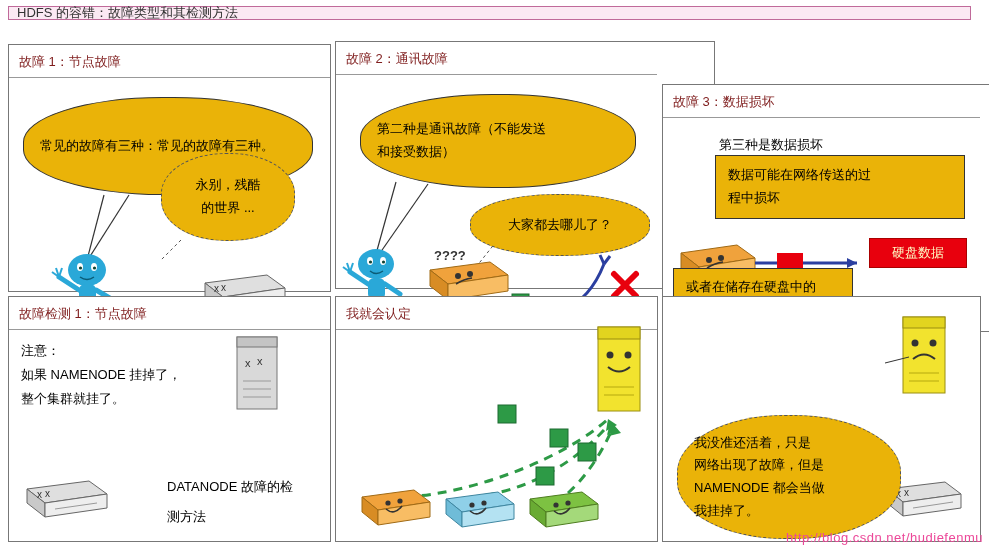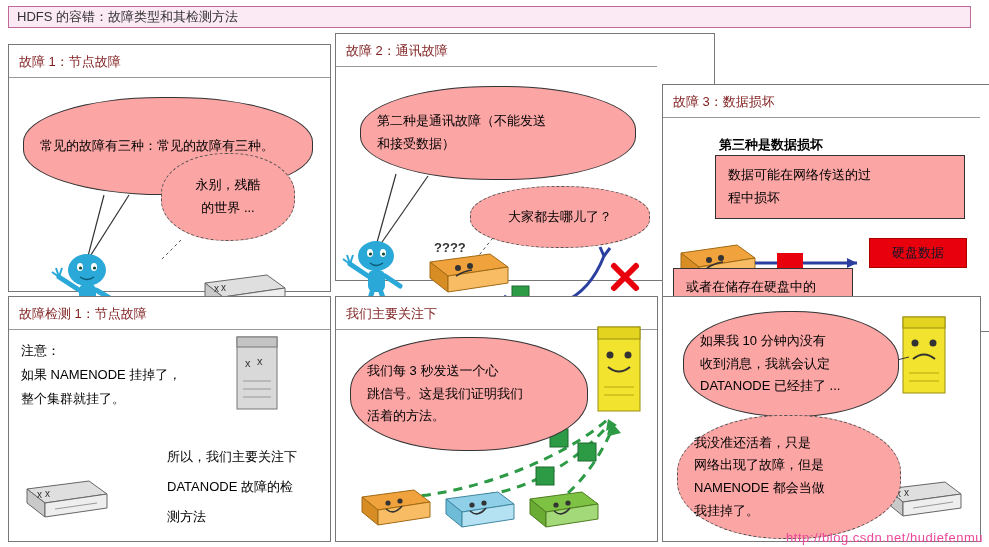--- a/index.html
+++ b/index.html
@@ -6,41 +6,41 @@
   body{
     width:989px;height:547px;
     background:#ffffff;
     font-family:"Liberation Sans","DejaVu Sans",sans-serif;
     font-size:13px;
     color:#000;
     position:relative;
     overflow:hidden;
   }
   .title-bar{
-    position:absolute;left:8px;top:6px;width:963px;height:22px;
+    position:absolute;left:8px;top:6px;width:963px;height:14px;
     background:#fbe9f3;border:1px solid #c06a9a;
     display:flex;align-items:center;
     padding-left:8px;box-sizing:border-box;
     font-size:13px;color:#333;
   }
   .panel{
     position:absolute;border:1px solid #777;background:#fff;
     box-sizing:border-box;
   }
   .panel-title{
     position:absolute;left:10px;top:8px;font-size:13px;color:#7f1d1d;
   }
   .panel-underline{
     position:absolute;height:1px;background:#999;
   }
   
   .bubble{
     position:absolute;
     border:1px solid #333;
-    background:#fca5a5;
+    background:#eab308;
     border-radius:48%/46%;
     box-sizing:border-box;
     display:flex;align-items:center;
     padding:10px 16px;
     line-height:1.75;
     font-size:13px;
   }
   .bubble.dashed{border-style:dashed;border-color:#555;}
   .bubble.rect{
     border-radius:0;border:1px solid #333;align-items:flex-start;
@@ -98,21 +98,21 @@
   <div class="bubble" style="left:14px;top:52px;width:290px;height:98px;">
     <span>常见的故障有三种：常见的故障有三种。</span>
   </div>
 
   <div class="bubble dashed" style="left:152px;top:108px;width:134px;height:88px;white-space:pre-line;justify-content:center;text-align:center;">
     <span>永别，残酷
 的世界 ...</span>
   </div>
 </div>
 
-<div class="panel" style="left:335px;top:33px;width:380px;height:248px;text-decoration:underline;">
+<div class="panel" style="left:335px;top:41px;width:380px;height:248px;text-decoration:underline;">
   <div class="panel-title">故障 2：通讯故障</div>
   <div class="panel-underline" style="left:0;top:32px;width:321px;"></div>
 
   <svg width="321" height="246">
     <path d="M60 140 L40 212" stroke="#333" stroke-width="1.2" fill="none"></path>
     <path d="M92 142 L44 211" stroke="#333" stroke-width="1.2" fill="none"></path>
     <path d="M168 190 L140 225" stroke="#555" stroke-width="1" stroke-dasharray="3,3" fill="none"></path>
 
     <g>
       <ellipse cx="40" cy="222" rx="18" ry="15" fill="#2aa8d8"></ellipse>
@@ -154,21 +154,21 @@
 
   <div class="bubble dashed" style="left:134px;top:152px;width:180px;height:62px;justify-content:center;">
     <span>大家都去哪儿了？</span>
   </div>
 </div>
 
 <div class="panel" style="left:662px;top:44px;width:330px;height:248px;margin-top:40px;">
   <div class="panel-title">故障 3：数据损坏</div>
   <div class="panel-underline" style="left:0;top:32px;width:317px;"></div>
 
-  <div class="txt" style="left:56px;top:48px;font-weight:bold;">第三种是数据损坏</div>
+  <div class="txt" style="left:56px;top:48px;">第三种是数据损坏</div>
 
   <div class="bubble rect" style="left:52px;top:70px;width:250px;height:64px;white-space:pre-line;padding:8px 12px;">
     <span>数据可能在网络传送的过
 程中损坏</span>
   </div>
 
   <svg width="317" height="246">
 
     <g>
       <polygon points="18,168 74,160 92,173 36,182" fill="#f0a23c" stroke="#a06a15"></polygon>
@@ -186,39 +186,38 @@
     <g>
       <polygon points="196,232 252,224 270,237 214,246" fill="#8fd0e8" stroke="#3f86a0"></polygon>
       <polygon points="196,232 214,246 214,262 196,248" fill="#6fbcd8" stroke="#3f86a0"></polygon>
       <polygon points="214,246 270,237 270,253 214,262" fill="#b4e2f2" stroke="#3f86a0"></polygon>
       <circle cx="224" cy="239" r="3" fill="#333"></circle>
       <circle cx="236" cy="237" r="3" fill="#333"></circle>
       <path d="M222 247 q8 -5 16 -6" stroke="#333" stroke-width="1.6" fill="none"></path>
     </g>
   </svg>
 
-  <div style="position:absolute;left:206px;top:153px;width:96px;height:28px;background:#e8000d;border:1px solid #a00;display:flex;align-items:center;justify-content:center;color:#0f172a;font-size:13px;">
+  <div style="position:absolute;left:206px;top:153px;width:96px;height:28px;background:#e8000d;border:1px solid #a00;display:flex;align-items:center;justify-content:center;color:#fef9c3;font-size:13px;">
     <span>硬盘数据</span>
   </div>
 
   <div class="bubble rect" style="left:10px;top:183px;width:180px;height:62px;white-space:pre-line;padding:8px 12px;align-items:flex-end;">
     <span>或者在储存在硬盘中的
 时候损坏</span>
   </div>
 </div>
 
 <div class="panel" style="left:8px;top:296px;width:323px;height:246px;">
   <div class="panel-title">故障检测 1：节点故障</div>
   <div class="panel-underline" style="left:0;top:32px;width:321px;"></div>
 
   <div class="txt" style="left:12px;top:42px;">注意：</div>
   <div class="txt" style="left:12px;top:66px;">如果 NAMENODE 挂掉了，</div>
   <div class="txt" style="left:12px;top:90px;">整个集群就挂了。</div>
 
-  <div class="txt" style="left:158px;top:148px;">所以，我们主要关注下</div>
   <div class="txt" style="left:158px;top:178px;">DATANODE 故障的检</div>
   <div class="txt" style="left:158px;top:208px;">测方法</div>
 
   <svg width="321" height="244">
 
     <g>
       <rect x="228" y="40" width="40" height="72" fill="#d9d9d9" stroke="#777"></rect>
       <rect x="228" y="40" width="40" height="10" fill="#c4c4c4" stroke="#777"></rect>
       <text x="236" y="70" font-size="11" fill="#333" font-family="Liberation Sans">x</text>
       <text x="248" y="68" font-size="11" fill="#333" font-family="Liberation Sans">x</text>
@@ -232,21 +231,21 @@
       <polygon points="18,192 36,206 36,220 18,206" fill="#c9c9c9" stroke="#666"></polygon>
       <polygon points="36,206 98,197 98,211 36,220" fill="#eeeeee" stroke="#666"></polygon>
       <text x="28" y="201" font-size="10" fill="#333" font-family="Liberation Sans">x</text>
       <text x="36" y="200" font-size="10" fill="#333" font-family="Liberation Sans">x</text>
       <line x1="46" y1="212" x2="88" y2="206" stroke="#999"></line>
     </g>
   </svg>
 </div>
 
 <div class="panel" style="left:335px;top:296px;width:323px;height:246px;">
-  <div class="panel-title">我们主要关注下</div>
+  <div class="panel-title">我就会认定</div>
   <div class="panel-underline" style="left:0;top:32px;width:321px;"></div>
 
   <svg width="321" height="244">
 
     <g>
       <rect x="262" y="30" width="42" height="84" fill="#f2e32e" stroke="#9a8e10"></rect>
       <rect x="262" y="30" width="42" height="12" fill="#e2d41f" stroke="#9a8e10"></rect>
       <circle cx="274" cy="58" r="3.5" fill="#333"></circle>
       <circle cx="292" cy="58" r="3.5" fill="#333"></circle>
       <path d="M272 70 q11 9 22 0" stroke="#333" stroke-width="2" fill="none"></path>
@@ -285,25 +284,20 @@
     <g>
       <polygon points="194,202 246,195 262,207 210,215" fill="#7dc242" stroke="#4e7d20"></polygon>
       <polygon points="194,202 210,215 210,230 194,217" fill="#69ab33" stroke="#4e7d20"></polygon>
       <polygon points="210,215 262,207 262,222 210,230" fill="#a4d97a" stroke="#4e7d20"></polygon>
       <circle cx="220" cy="208" r="2.6" fill="#333"></circle>
       <circle cx="232" cy="206" r="2.6" fill="#333"></circle>
       <path d="M218 214 q8 7 16 -3" stroke="#333" stroke-width="1.6" fill="none"></path>
     </g>
   </svg>
 
-  <div class="bubble" style="left:14px;top:40px;width:238px;height:114px;white-space:pre-line;">
-    <span>我们每 3 秒发送一个心
-跳信号。这是我们证明我们
-活着的方法。</span>
-  </div>
 </div>
 
 <div class="panel" style="left:662px;top:296px;width:319px;height:246px;">
   <svg width="317" height="244">
 
     <g>
       <rect x="240" y="20" width="42" height="76" fill="#f2e32e" stroke="#9a8e10"></rect>
       <rect x="240" y="20" width="42" height="11" fill="#e2d41f" stroke="#9a8e10"></rect>
       <circle cx="252" cy="46" r="3.5" fill="#333"></circle>
       <circle cx="270" cy="46" r="3.5" fill="#333"></circle>
@@ -318,25 +312,20 @@
     <g>
       <polygon points="224,192 282,185 298,197 240,205" fill="#dfdfdf" stroke="#666"></polygon>
       <polygon points="224,192 240,205 240,219 224,206" fill="#c9c9c9" stroke="#666"></polygon>
       <polygon points="240,205 298,197 298,211 240,219" fill="#eeeeee" stroke="#666"></polygon>
       <text x="233" y="200" font-size="10" fill="#333" font-family="Liberation Sans">x</text>
       <text x="241" y="199" font-size="10" fill="#333" font-family="Liberation Sans">x</text>
       <line x1="250" y1="211" x2="290" y2="205" stroke="#999"></line>
     </g>
   </svg>
 
-  <div class="bubble" style="left:20px;top:14px;width:216px;height:106px;white-space:pre-line;">
-    <span>如果我 10 分钟內没有
-收到消息，我就会认定
-DATANODE 已经挂了 ...</span>
-  </div>
 
   <div class="bubble dashed" style="left:14px;top:118px;width:224px;height:124px;white-space:pre-line;">
     <span>我没准还活着，只是
 网络出现了故障，但是
 NAMENODE 都会当做
 我挂掉了。</span>
   </div>
 </div>
 
 <div class="wm">http://blog.csdn.net/hudiefenmu</div>

